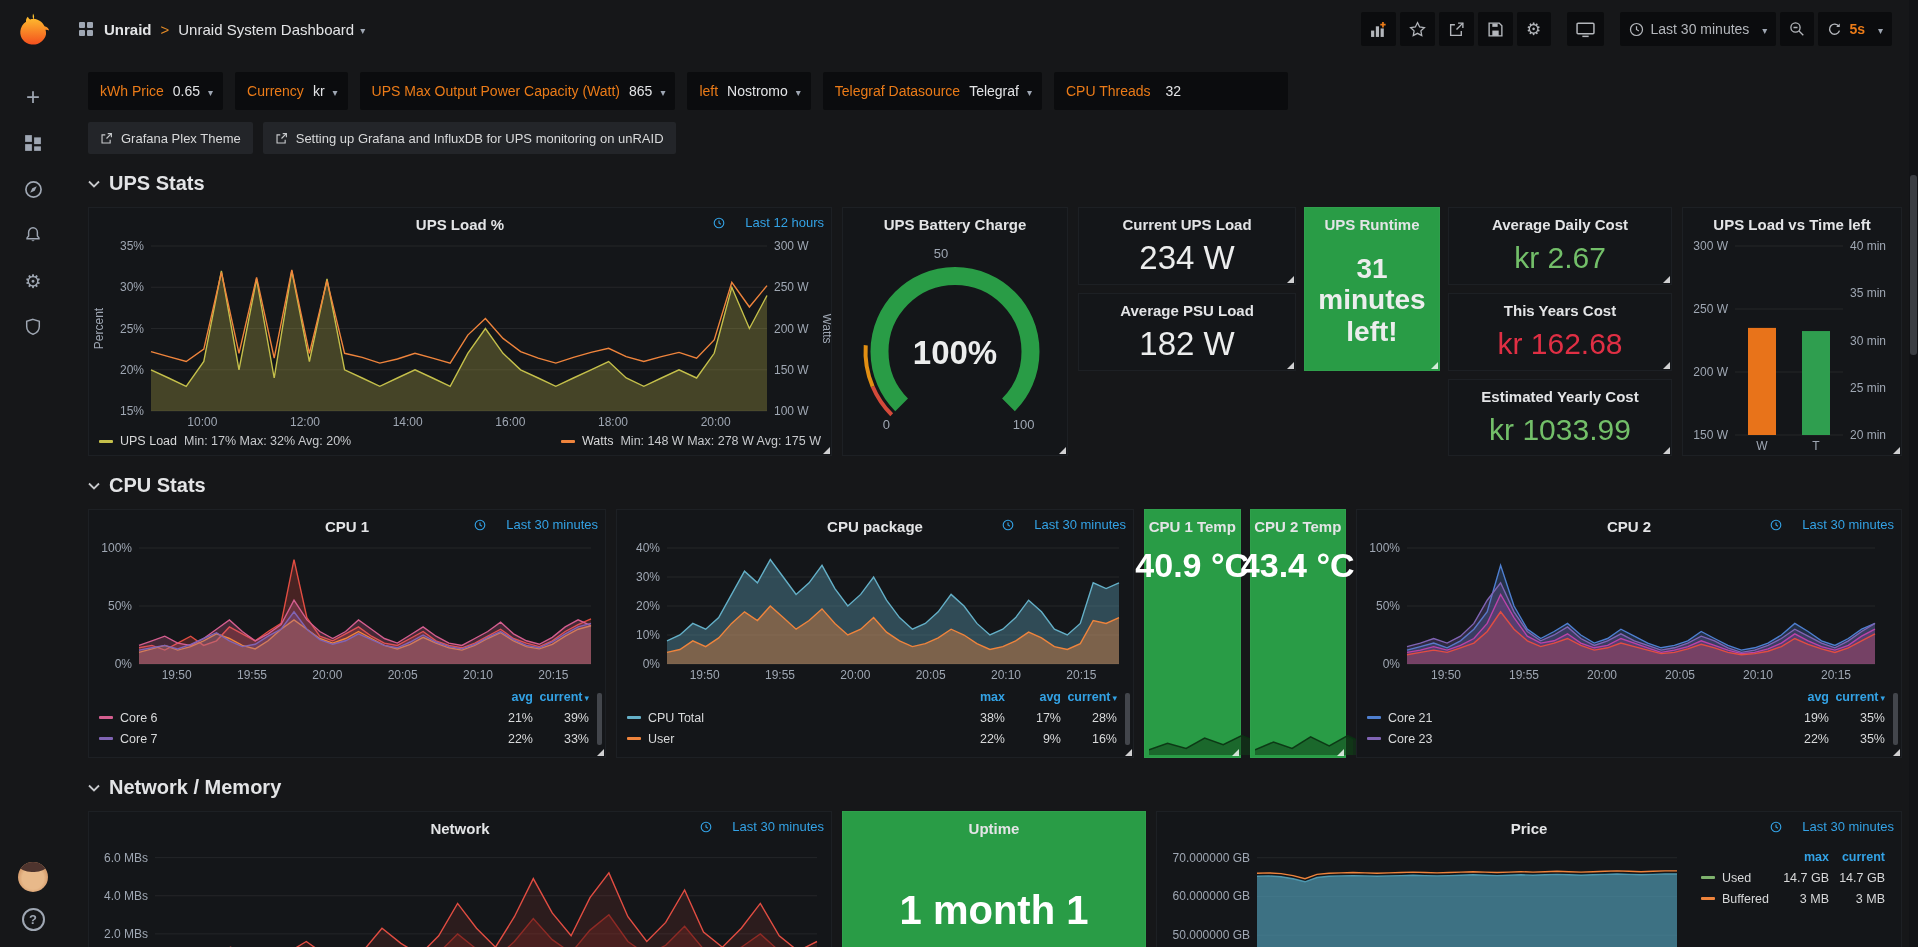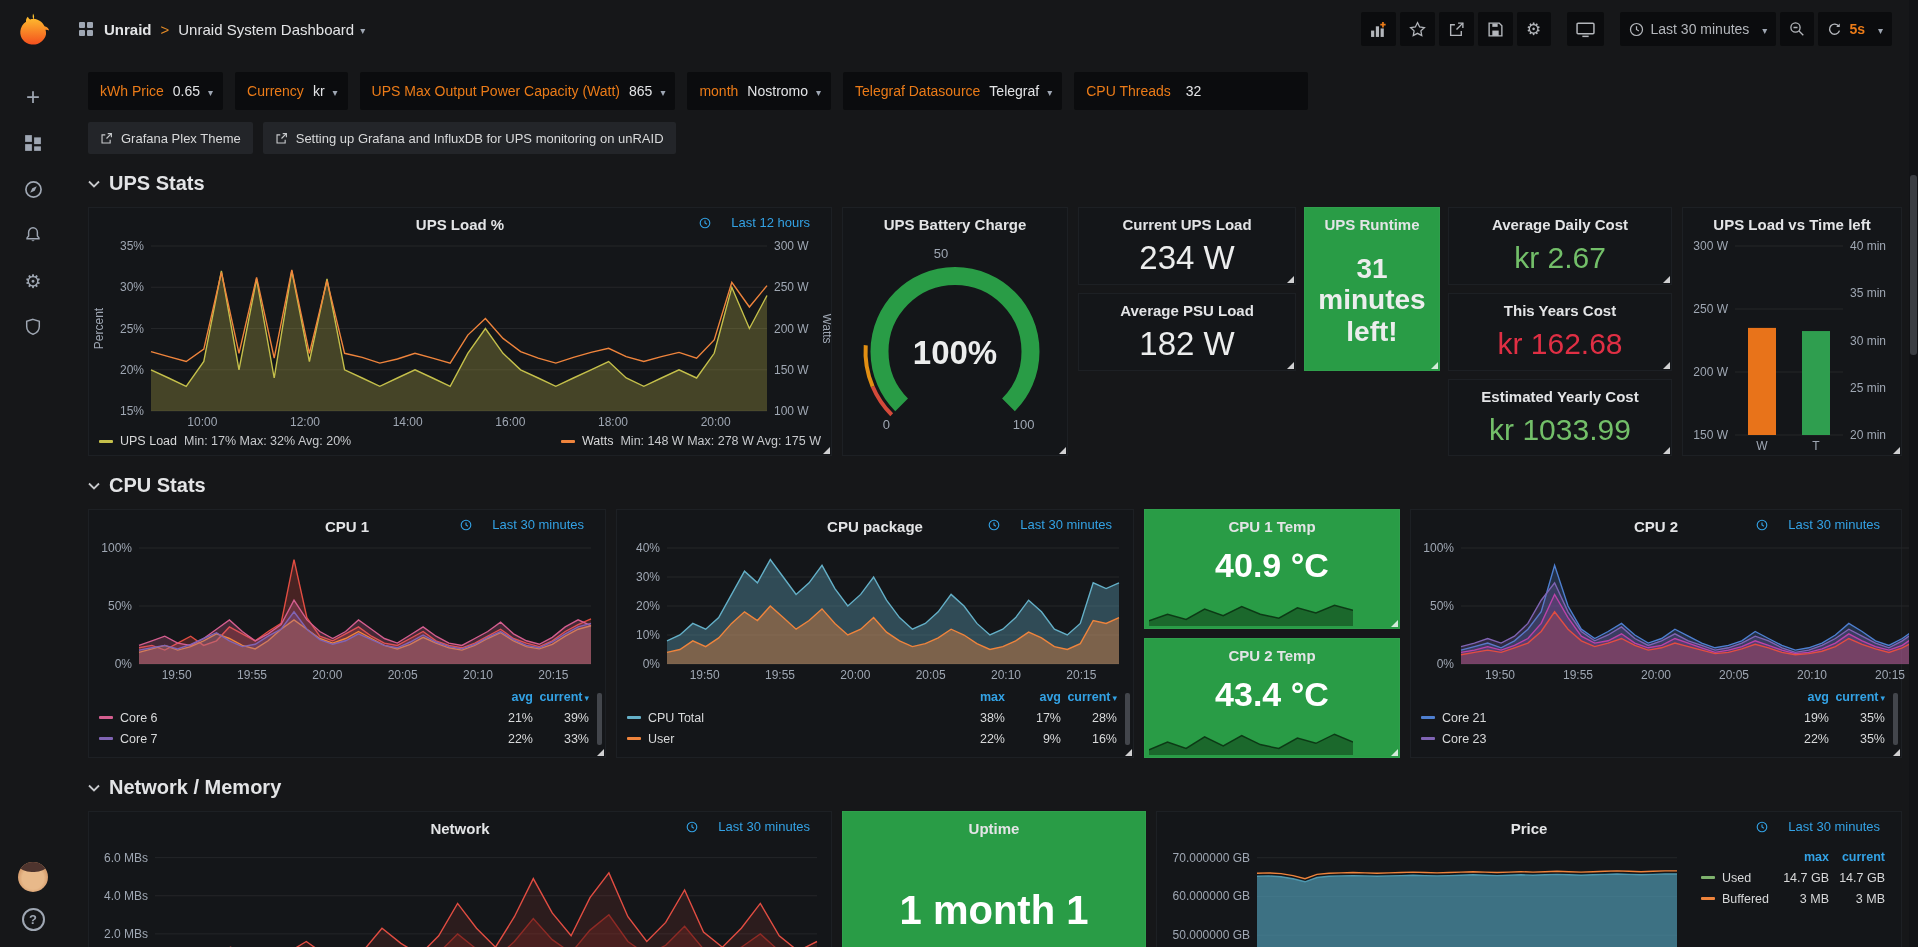--- a/index.html
+++ b/index.html
@@ -40,21 +40,21 @@
 .var-input{color:#e3e4e6;font-size:14px;width:120px;padding-left:8px;align-self:stretch;display:flex;align-items:center;cursor:text}
 .links-row{display:flex;gap:10px;margin-top:4px}
 .link-pill{display:flex;align-items:center;gap:8px;background:#232529;border-radius:2px;height:32px;padding:0 12px;font-size:13px;color:#d8d9da;cursor:pointer;text-decoration:none}
 
 .dash{flex:1;overflow:hidden;padding:0 16px 0 22px;position:relative}
 .section-head{display:flex;align-items:center;gap:9px;color:#e3e4e6;font-size:20px;font-weight:700;margin:18px 0 12px;cursor:pointer}
 .row{display:flex;gap:10px}
 .panel{background:#141619;border:1px solid #1d2024;position:relative;display:flex;flex-direction:column;min-width:0}
 .panel-header{height:28px;flex:none;display:flex;align-items:center;justify-content:center;position:relative;padding-top:5px}
 .panel-title{font-size:15px;font-weight:700;color:#e3e4e6;cursor:pointer;white-space:nowrap}
-.timerange{position:absolute;right:21px;top:7px;display:flex;align-items:center;gap:20px;color:#33a2e5;font-size:13px;cursor:pointer;white-space:nowrap}
+.timerange{position:absolute;right:7px;top:7px;display:flex;align-items:center;gap:20px;color:#33a2e5;font-size:13px;cursor:pointer;white-space:nowrap}
 .chart{flex:1;position:relative;min-height:0;cursor:crosshair}
 .corner{position:absolute;right:1px;bottom:1px;width:0;height:0;border-left:7px solid transparent;border-bottom:7px solid rgba(255,255,255,.8)}
 .green{background:#299c46;border-color:#2fa04c}
 .stat-value{flex:1;display:flex;align-items:center;justify-content:center;font-size:33px;font-weight:400;color:#eceded;padding-bottom:4px;white-space:nowrap}
 .cost .stat-value{font-size:30px}
 .runtime .stat-value{font-size:28px;font-weight:700;line-height:1.12;text-align:center;white-space:normal;padding:0 4px 6px}
 .temp-value{flex:1;display:flex;align-items:flex-start;justify-content:center;font-size:34px;font-weight:700;color:#fff;padding-top:8px;white-space:nowrap}
 .spark{position:absolute;left:4px;right:4px;bottom:2px;height:26px}
 .big-uptime{flex:1;display:flex;align-items:center;justify-content:center;font-size:40px;font-weight:700;color:#fff;white-space:nowrap}
 
@@ -62,21 +62,21 @@
 .litem{display:flex;align-items:center;gap:7px;cursor:pointer;white-space:nowrap}
 .swatch{width:14px;height:3px;border-radius:1px;display:inline-block;flex:none}
 .lstats{color:#c7c9cc}
 .legend-table{flex:none;padding:2px 16px 8px 10px;font-size:12.5px}
 .lrow{display:flex;height:21px;align-items:center}
 .lname{flex:1;display:flex;gap:7px;align-items:center;cursor:pointer;min-width:0;white-space:nowrap}
 .lval{width:56px;text-align:right;flex:none}
 .lhdr{color:#33a2e5;font-weight:700;cursor:pointer}
 .sorted::after{content:"▾";font-size:9px;margin-left:2px}
 .lscroll{position:absolute;right:3px;bottom:12px;width:5px;height:52px;background:#43464c;border-radius:2px;cursor:pointer}
-.tempcol{width:256px;flex:none;display:flex;flex-direction:column;gap:9px}
+.tempcol{width:202px;flex:none;display:flex;flex-direction:row;gap:9px}
 .ups-grid{display:grid;grid-template-columns:218px 136px 224px;grid-template-rows:78px 78px 77px;gap:8px;flex:none}
 .mem-body{flex:1;display:flex;min-height:0}
 .mem-body .chart{flex:1}
 .mem-legend{width:210px;flex:none;padding-top:6px}
 
 .page-scrollbar{position:absolute;top:0;right:0;width:9px;height:100%;background:#121316}
 .page-thumb{position:absolute;top:175px;right:1px;width:7px;height:180px;background:#3a3d42;border-radius:3px;cursor:pointer}
 </style>
 </head>
 <body>
@@ -225,21 +225,21 @@
           <span class="var-label">Currency</span>
           <span class="var-value">kr</span>
           <span class="caret"></span>
         </div>
         <div class="var-pill">
           <span class="var-label">UPS Max Output Power Capacity (Watt)</span>
           <span class="var-value">865</span>
           <span class="caret"></span>
         </div>
         <div class="var-pill">
-          <span class="var-label">month</span>
+          <span class="var-label">left</span>
           <span class="var-value">Nostromo</span>
           <span class="caret"></span>
         </div>
         <div class="var-pill">
           <span class="var-label">Telegraf Datasource</span>
           <span class="var-value">Telegraf</span>
           <span class="caret"></span>
         </div>
         <div class="var-pill">
           <span class="var-label">CPU Threads</span>

